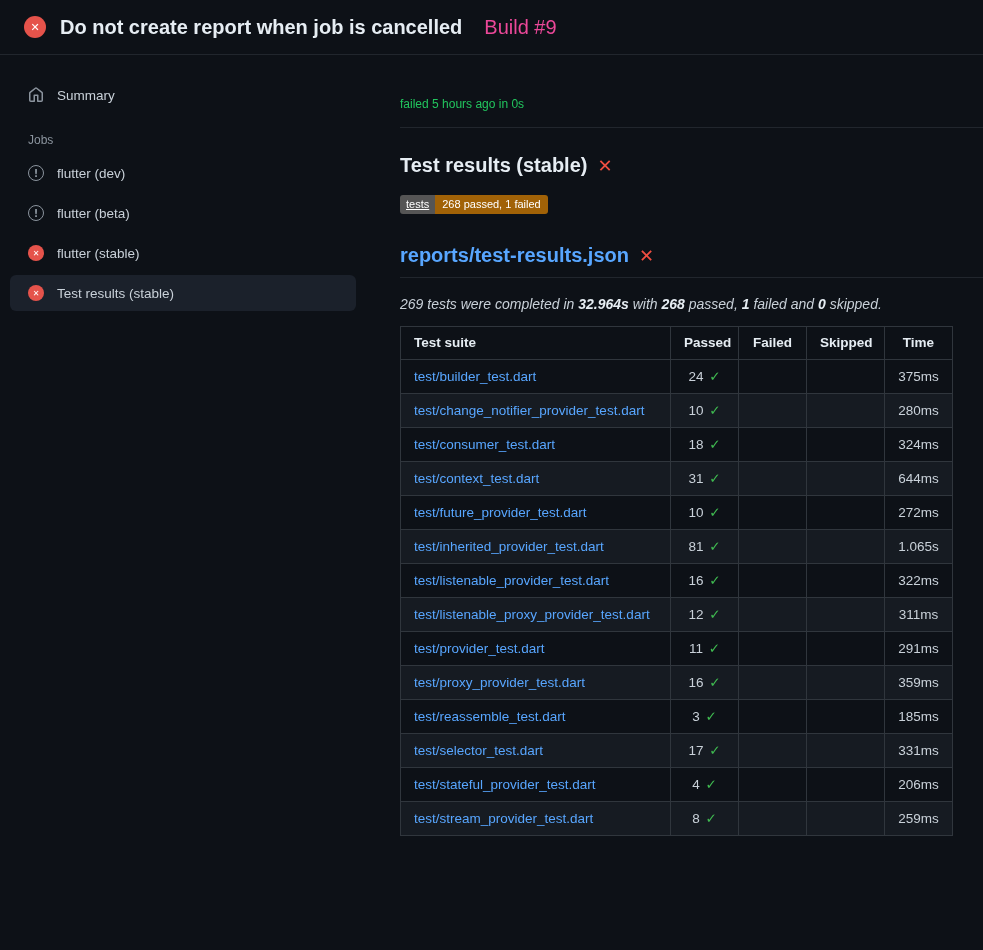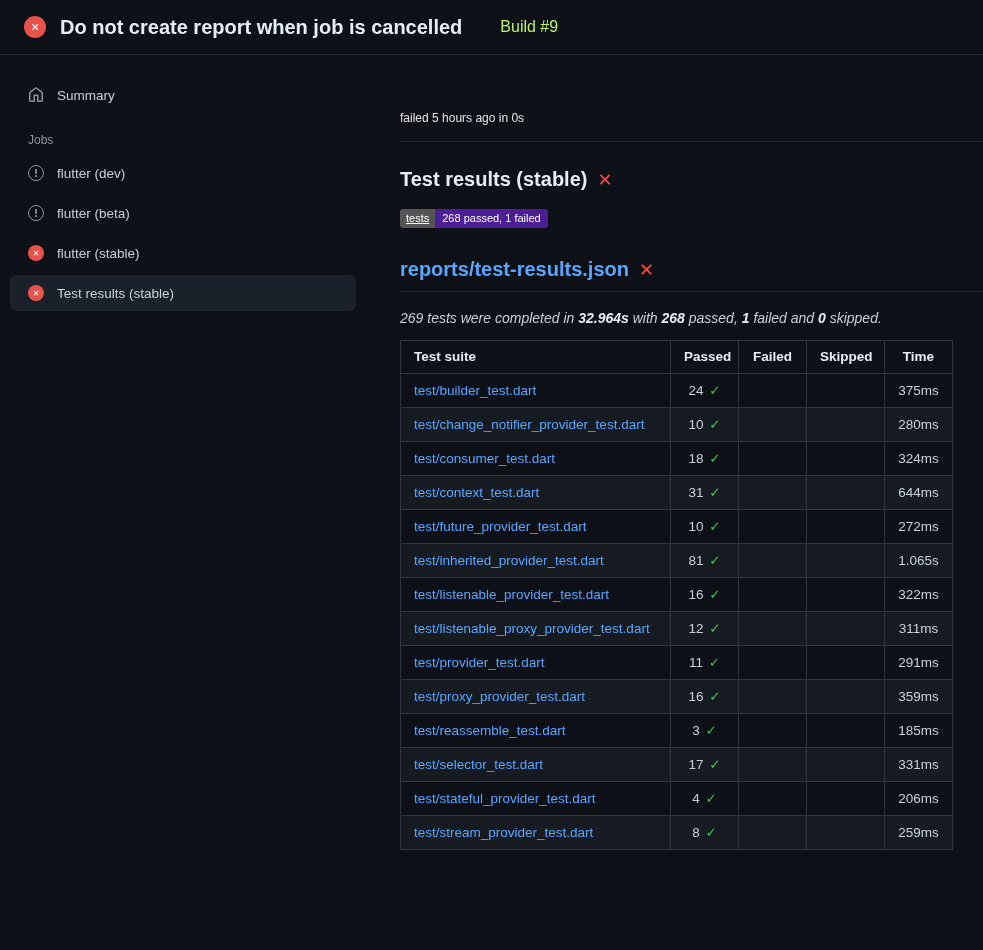--- a/index.html
+++ b/index.html
@@ -17,21 +17,21 @@
     display: flex; align-items: center; gap: 14px;
     padding: 13px 24px; border-bottom: 1px solid #21262d;
   }
   .status-circle {
     width: 22px; height: 22px; border-radius: 50%;
     background: #e5534b; color: #fff;
     display: inline-flex; align-items: center; justify-content: center;
     font-size: 11px; font-weight: 700; flex: none;
   }
   .app-title { font-size: 20px; font-weight: 700; color: #e6edf3; line-height: 28px; }
-  .build-number { font-size: 16px; font-weight: 400; color: #bef264; margin-left: 24px; }
+  .build-number { font-size: 20px; font-weight: 400; color: #ec4899; margin-left: 8px; }
 
   
   .layout { display: flex; align-items: flex-start; }
 
   
   .sidebar { width: 366px; flex: none; padding: 22px 10px 0 10px; }
   .side-item {
     display: flex; align-items: center; gap: 13px;
     height: 36px; padding: 0 18px; border-radius: 6px;
     font-size: 13.5px; color: #c9d1d9; cursor: pointer;
@@ -51,32 +51,32 @@
     display: inline-flex; align-items: center; justify-content: center;
     font-size: 8px; font-weight: 700;
   }
   .jobs-heading {
     margin: 20px 0 8px 18px; font-size: 12px; color: #8b949e;
   }
 
   
   .main { flex: 1; padding: 36px 31px 0 34px; min-width: 0; }
   .breadcrumb { font-weight: 700; font-size: 14px; color: #e6edf3; }
-  .run-meta { margin-top: 20px; font-size: 12px; color: #e5e5e5; }
+  .run-meta { margin-top: 6px; font-size: 12px; color: #22c55e; }
   .run-header { padding-bottom: 16px; border-bottom: 1px solid #21262d; margin-right: -31px; }
 
   .section-title {
     margin: 26px 0 0 0; font-size: 20px; font-weight: 700; color: #e6edf3;
     display: flex; align-items: center; gap: 10px;
   }
   .heading-cross { color: #f04e41; font-weight: 700; font-size: 18px; line-height: 1; }
 
   .badge { display: inline-flex; margin-top: 18px; font-size: 11px; font-weight: 400; line-height: 1; }
   .badge-label { background: #555555; color: #ffffff; padding: 4px 6px; border-radius: 3px 0 0 3px; text-decoration: underline; }
-  .badge-value { background: #4c1d95; color: #ffffff; padding: 4px 7px; border-radius: 0 3px 3px 0; }
+  .badge-value { background: #a16207; color: #ffffff; padding: 4px 7px; border-radius: 0 3px 3px 0; }
 
   .report-heading {
     margin: 30px 0 0 0; padding-bottom: 10px;
     border-bottom: 1px solid #21262d; margin-right: -31px;
     font-size: 20px; font-weight: 700;
     display: flex; align-items: center; gap: 10px;
   }
   .report-link { color: #58a6ff; text-decoration: none; }
 
   .summary-line { margin: 18px 0 14px 0; font-size: 14px; color: #c9d1d9; font-style: italic; }

